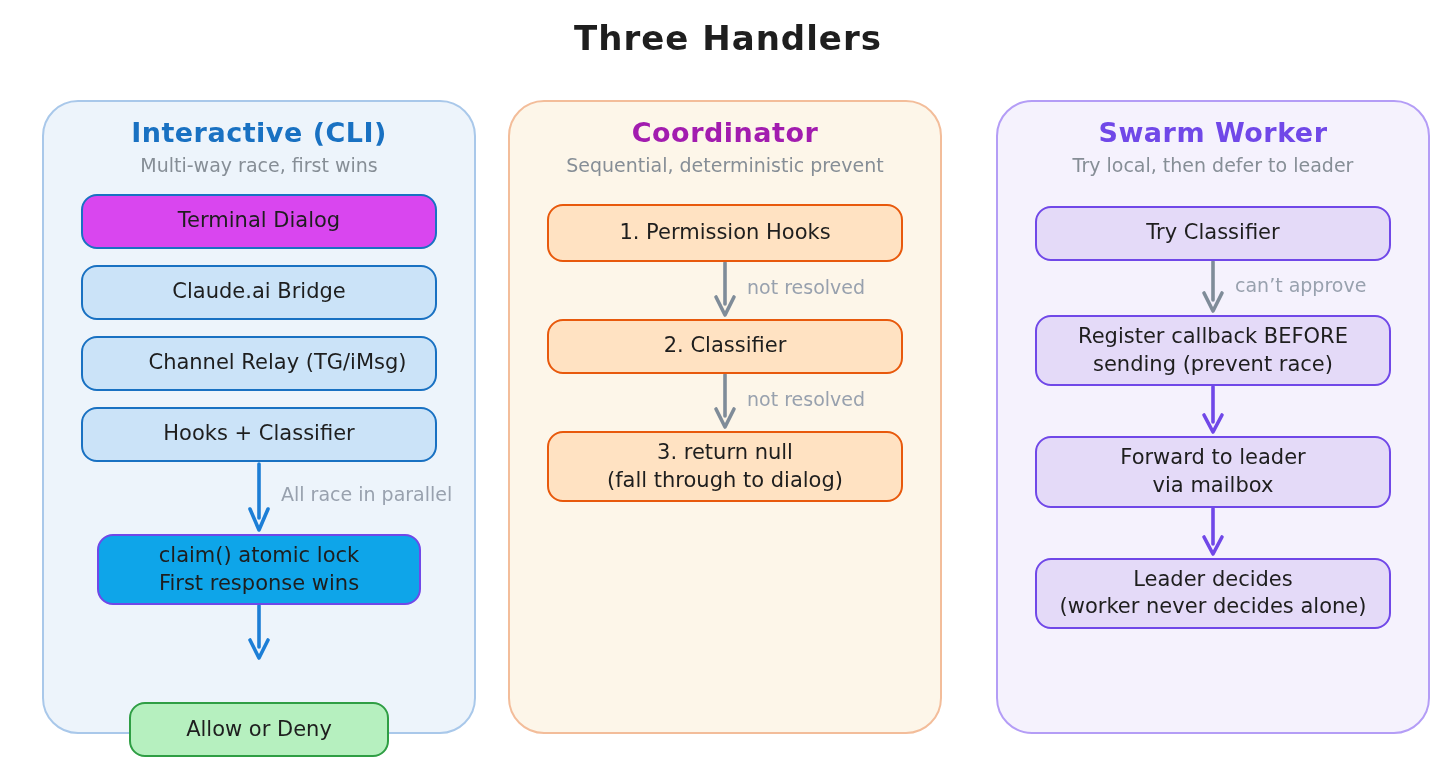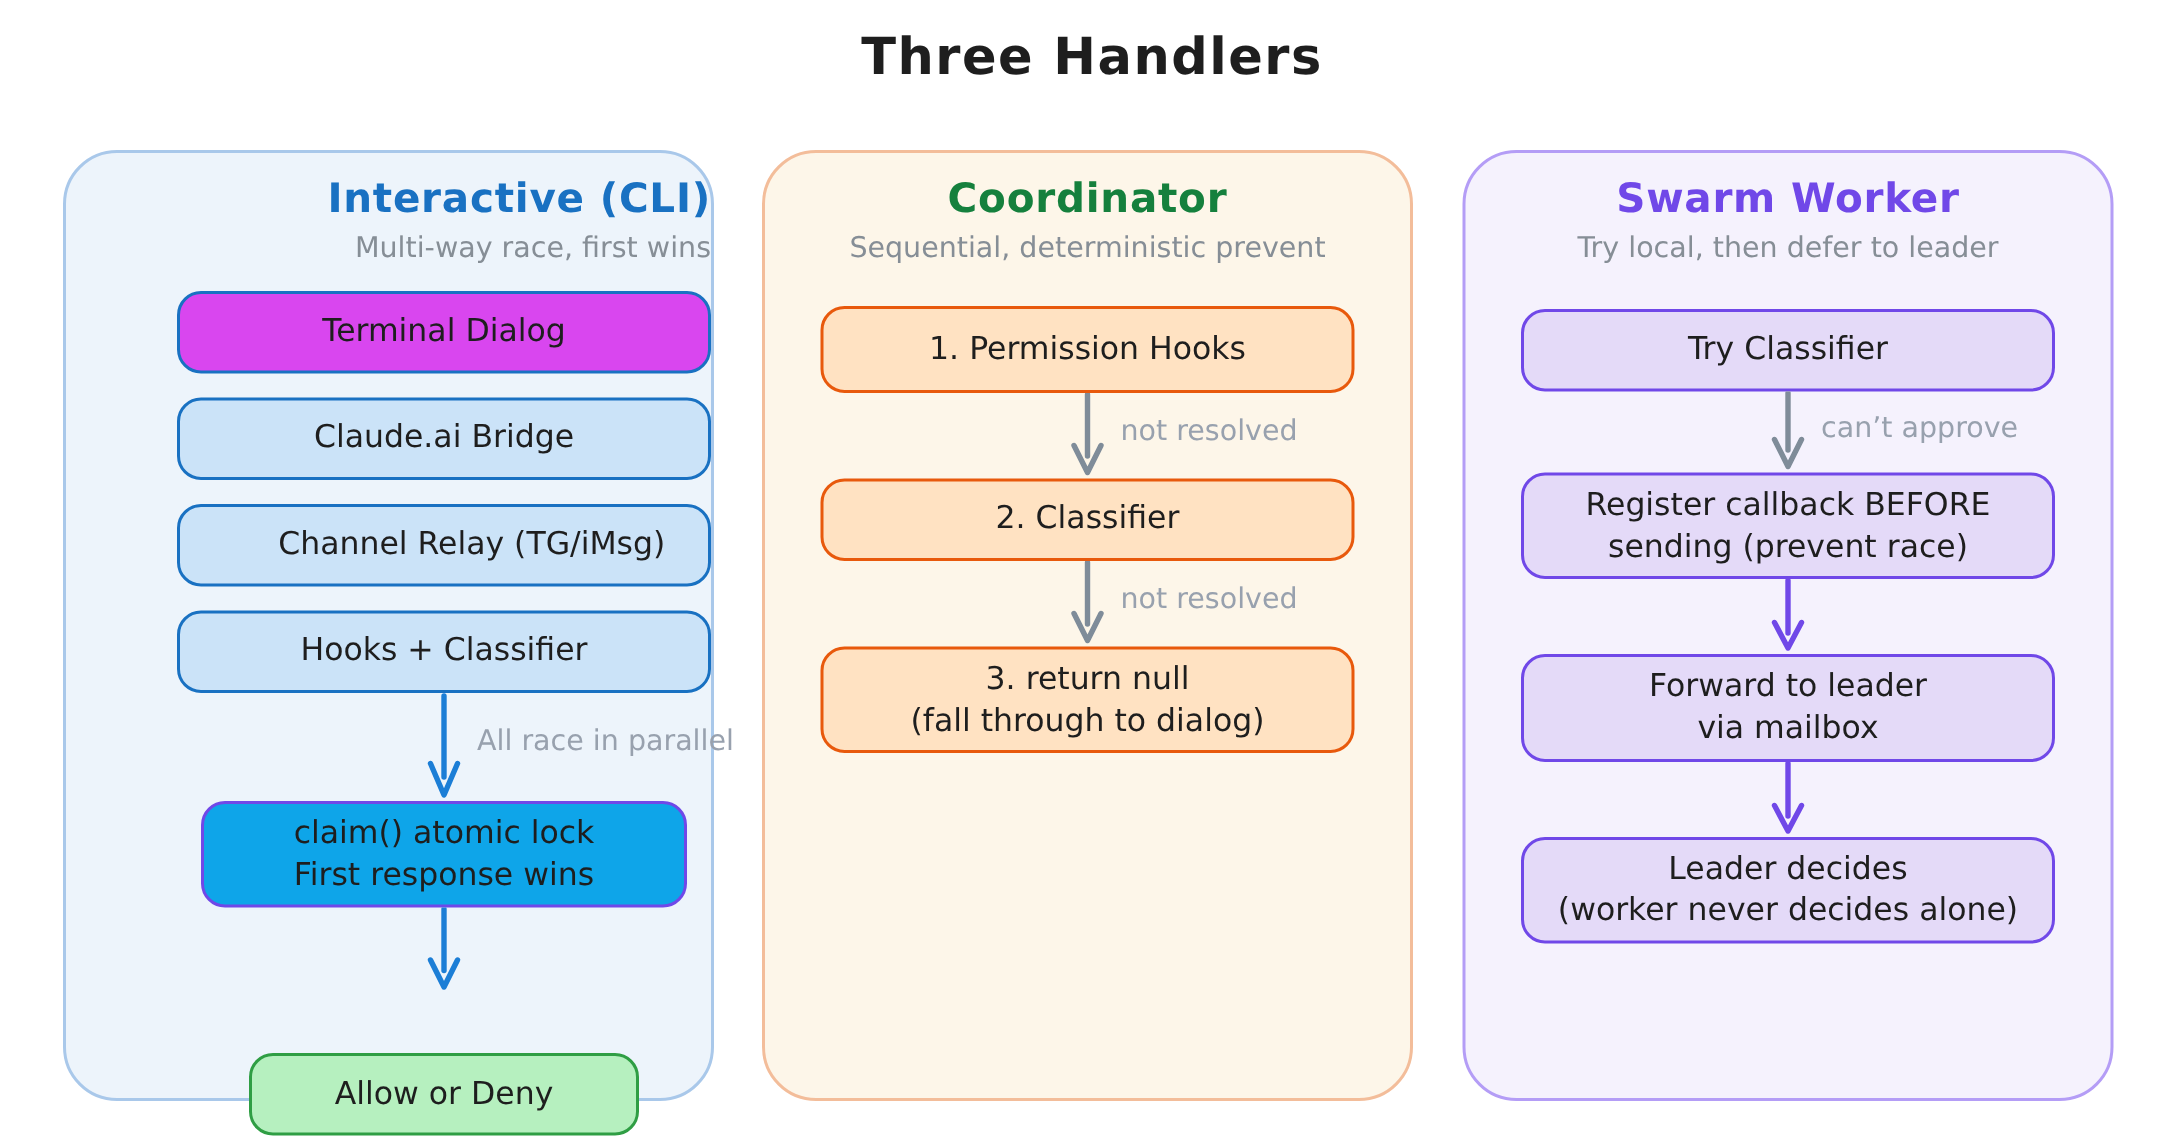--- a/index.html
+++ b/index.html
@@ -26,21 +26,21 @@
     height: 634px;
     border: 2px solid;
     border-radius: 36px;
     padding-top: 15px;
     display: flex;
     flex-direction: column;
     align-items: center;
   }
   .panel-1 { left: 42px; }
   .panel-2 { left: 508px; }
-  .panel-3 { left: 975px; }
+  .panel-3 { left: 996px; }
   .panel-title {
     font-size: 27px;
     font-weight: bold;
     letter-spacing: 0.5px;
     line-height: 1.15;
   }
   .panel-subtitle {
     margin-top: 6px;
     font-size: 19px;
     line-height: 1.2;
@@ -81,21 +81,21 @@
     transform: translateY(-50%);
     white-space: nowrap;
     font-size: 19px;
   }
 </style>
 </head>
 <body>
 
 <div class="diagram-title">Three Handlers</div>
 
-<div class="panel panel-1" style="background-color: rgb(237, 244, 251); border-color: rgb(169, 200, 234); align-items: flex-end;">
+<div class="panel panel-1" style="background-color: rgb(237, 244, 251); border-color: rgb(169, 200, 234);">
   <div class="panel-title" style="color: rgb(25, 113, 194);">Interactive (CLI)</div>
   <div class="panel-subtitle" style="color: rgb(134, 142, 150);">Multi-way race, first wins</div>
   <div class="nodes">
     <div class="node" style="background-color: #d946ef; border-color: rgb(25, 113, 194);">Terminal Dialog</div>
     <div class="node" style="background-color: rgb(203, 227, 248); border-color: rgb(25, 113, 194);">Claude.ai Bridge</div>
     <div class="node" style="background-color: rgb(203, 227, 248); border-color: rgb(25, 113, 194); padding-left: 47px;">Channel Relay (TG/iMsg)</div>
     <div class="node" style="background-color: rgb(203, 227, 248); border-color: rgb(25, 113, 194);">Hooks + Classifier</div>
     <div class="arrow" style="color: rgb(28, 126, 214);">
       <svg width="30" height="72" viewBox="0 0 30 72">
         <path d="M15 2 V56" stroke="currentColor" stroke-width="3.6" fill="none" stroke-linecap="round"></path>
@@ -109,21 +109,21 @@
       <svg width="30" height="57" viewBox="0 0 30 57">
         <path d="M15 1 V42" stroke="currentColor" stroke-width="3.6" fill="none" stroke-linecap="round"></path>
         <path d="M6 35 L15 53 L24 35" stroke="currentColor" stroke-width="3.6" fill="none" stroke-linecap="round" stroke-linejoin="round"></path>
       </svg>
     </div>
     <div class="node node-result" style="background-color: rgb(182, 240, 191); border-color: rgb(47, 158, 68); margin-top: 40px;">Allow or Deny</div>
   </div>
 </div>
 
 <div class="panel panel-2" style="background-color: rgb(253, 246, 233); border-color: rgb(243, 189, 154);">
-  <div class="panel-title" style="color: #15803d;">Coordinator</div>
+  <div class="panel-title" style="color: #a21caf;">Coordinator</div>
   <div class="panel-subtitle" style="color: rgb(134, 142, 150);">Sequential, deterministic prevent</div>
   <div class="nodes" style="margin-top:27px;">
     <div class="node" style="min-height: 58px; background-color: rgb(255, 226, 194); border-color: rgb(232, 89, 12);">1. Permission Hooks</div>
     <div class="arrow" style="color: rgb(127, 140, 153);">
       <svg width="30" height="57" viewBox="0 0 30 57">
         <path d="M15 1 V42" stroke="currentColor" stroke-width="3.6" fill="none" stroke-linecap="round"></path>
         <path d="M6 35 L15 53 L24 35" stroke="currentColor" stroke-width="3.6" fill="none" stroke-linecap="round" stroke-linejoin="round"></path>
       </svg>
       <span class="arrow-label" style="color: rgb(152, 161, 174);">not resolved</span>
     </div>

